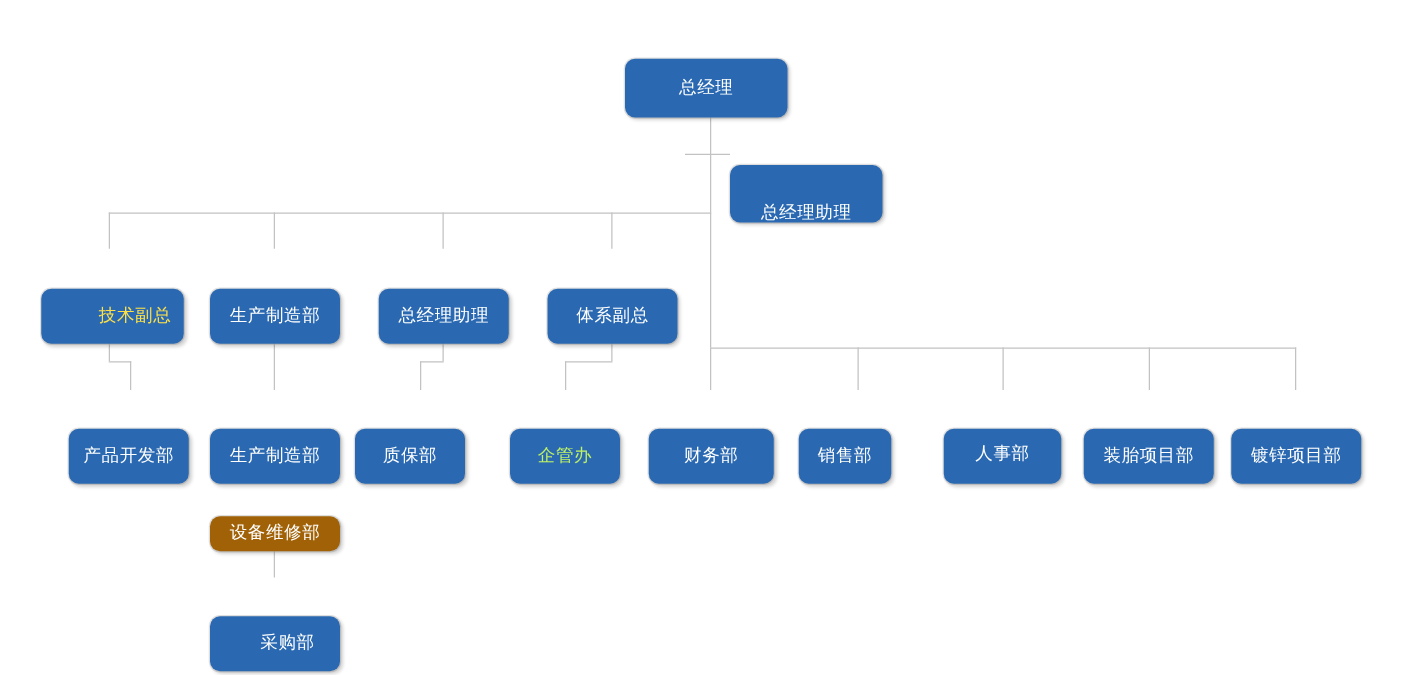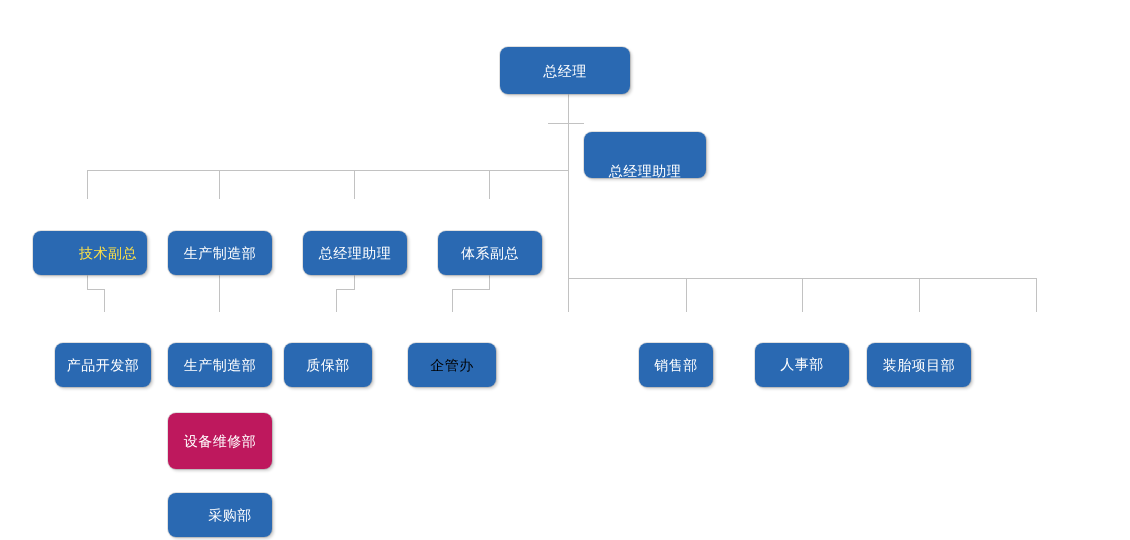--- a/index.html
+++ b/index.html
@@ -100,31 +100,37 @@
     </div>
     <div class="node" style="left: 55px; top: 311px; width: 96px; height: 44px; background: rgb(42, 105, 178); color: rgb(255, 255, 255);">
       <span>产品开发部</span>
     </div>
     <div class="node" style="left: 168px; top: 311px; width: 104px; height: 44px; background: rgb(42, 105, 178); color: rgb(255, 255, 255);">
       <span>生产制造部</span>
     </div>
     <div class="node" style="left: 284px; top: 311px; width: 88px; height: 44px; background: rgb(42, 105, 178); color: rgb(255, 255, 255);">
       <span>质保部</span>
     </div>
-    <div class="node" style="left: 408px; top: 311px; width: 88px; height: 44px; background: rgb(42, 105, 178); color: #000000;">
+    <div class="node" style="left: 408px; top: 311px; width: 88px; height: 44px; background: rgb(42, 105, 178); color: #bef264;">
       <span>企管办</span>
+    </div>
+    <div class="node" style="left: 519px; top: 311px; width: 100px; height: 44px; background: rgb(42, 105, 178); color: rgb(255, 255, 255);">
+      <span>财务部</span>
     </div>
     <div class="node" style="left: 639px; top: 311px; width: 74px; height: 44px; background: rgb(42, 105, 178); color: rgb(255, 255, 255);">
       <span>销售部</span>
     </div>
     <div class="node" style="left: 755px; top: 311px; width: 94px; height: 44px; background: rgb(42, 105, 178); color: rgb(255, 255, 255); font-family: Liberation Serif, serif;">
       <span>人事部</span>
     </div>
     <div class="node" style="left: 867px; top: 311px; width: 104px; height: 44px; background: rgb(42, 105, 178); color: rgb(255, 255, 255); text-align: center;">
       <span>装胎项目部</span>
     </div>
-    <div class="node" style="left: 168px; top: 381px; width: 104px; height: 56px; background: #be185d; color: rgb(255, 255, 255);">
+    <div class="node" style="left: 985px; top: 311px; width: 104px; height: 44px; background: rgb(42, 105, 178); color: rgb(255, 255, 255);">
+      <span>镀锌项目部</span>
+    </div>
+    <div class="node" style="left: 168px; top: 381px; width: 104px; height: 28px; background: #a16207; color: rgb(255, 255, 255);">
       <span>设备维修部</span>
     </div>
     <div class="node" style="left: 168px; top: 461px; width: 104px; height: 44px; background: rgb(42, 105, 178); color: rgb(255, 255, 255); padding-left: 20px;">
       <span>采购部</span>
     </div>
   </div>
 
 </body></html>

